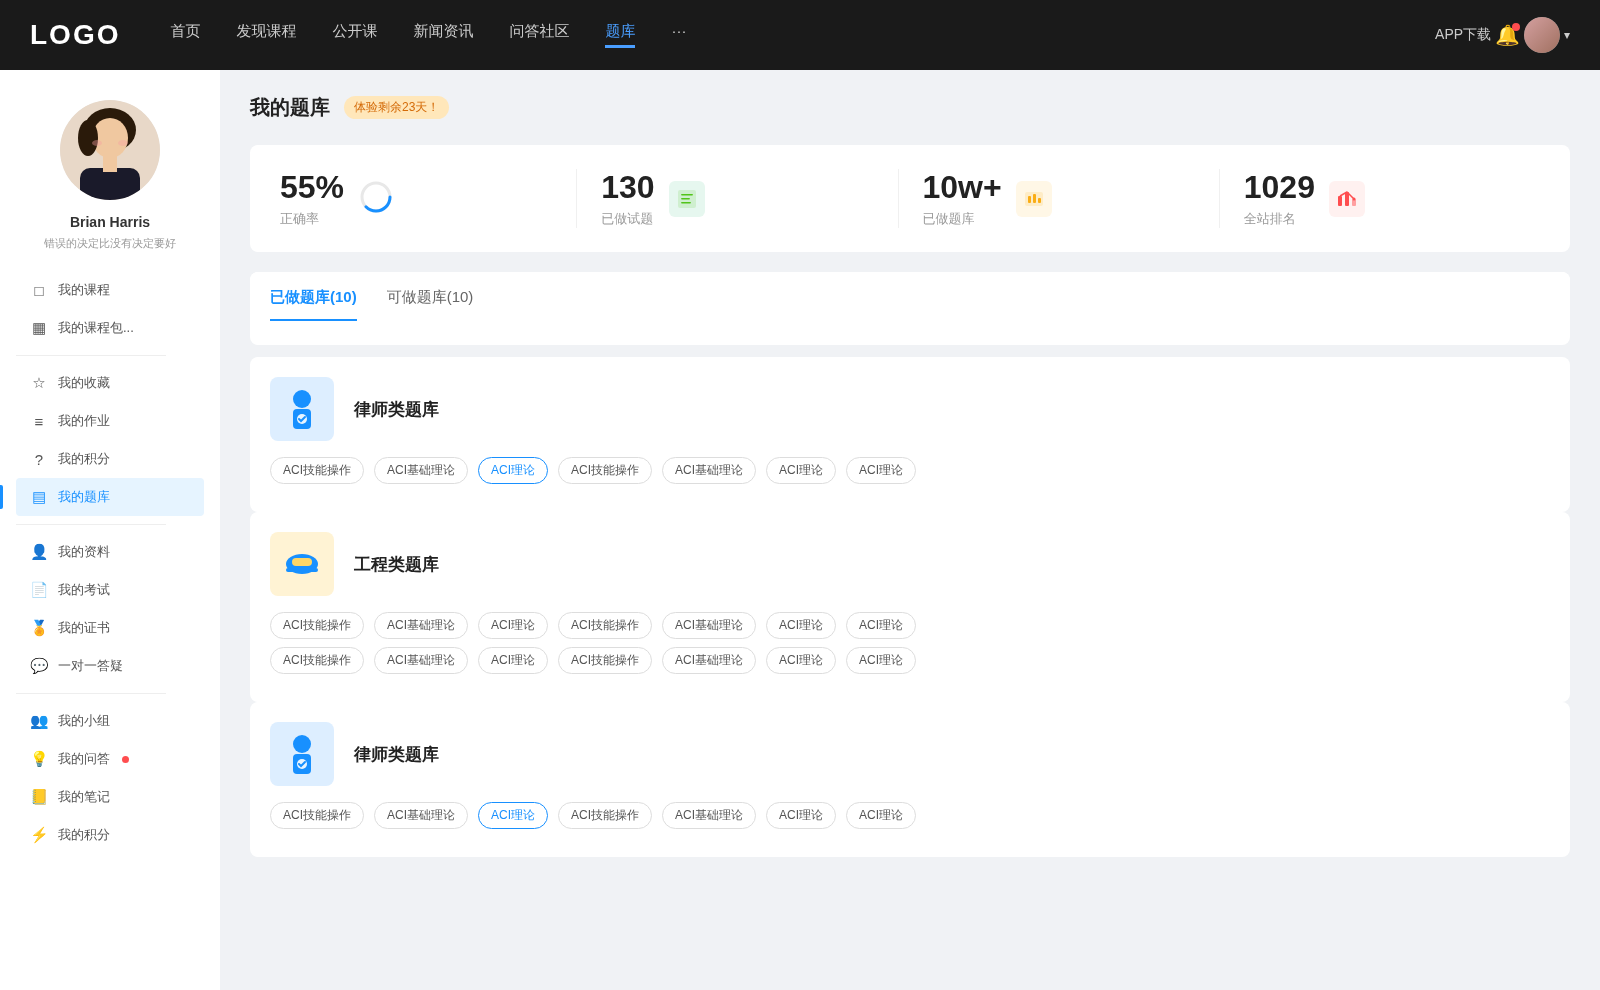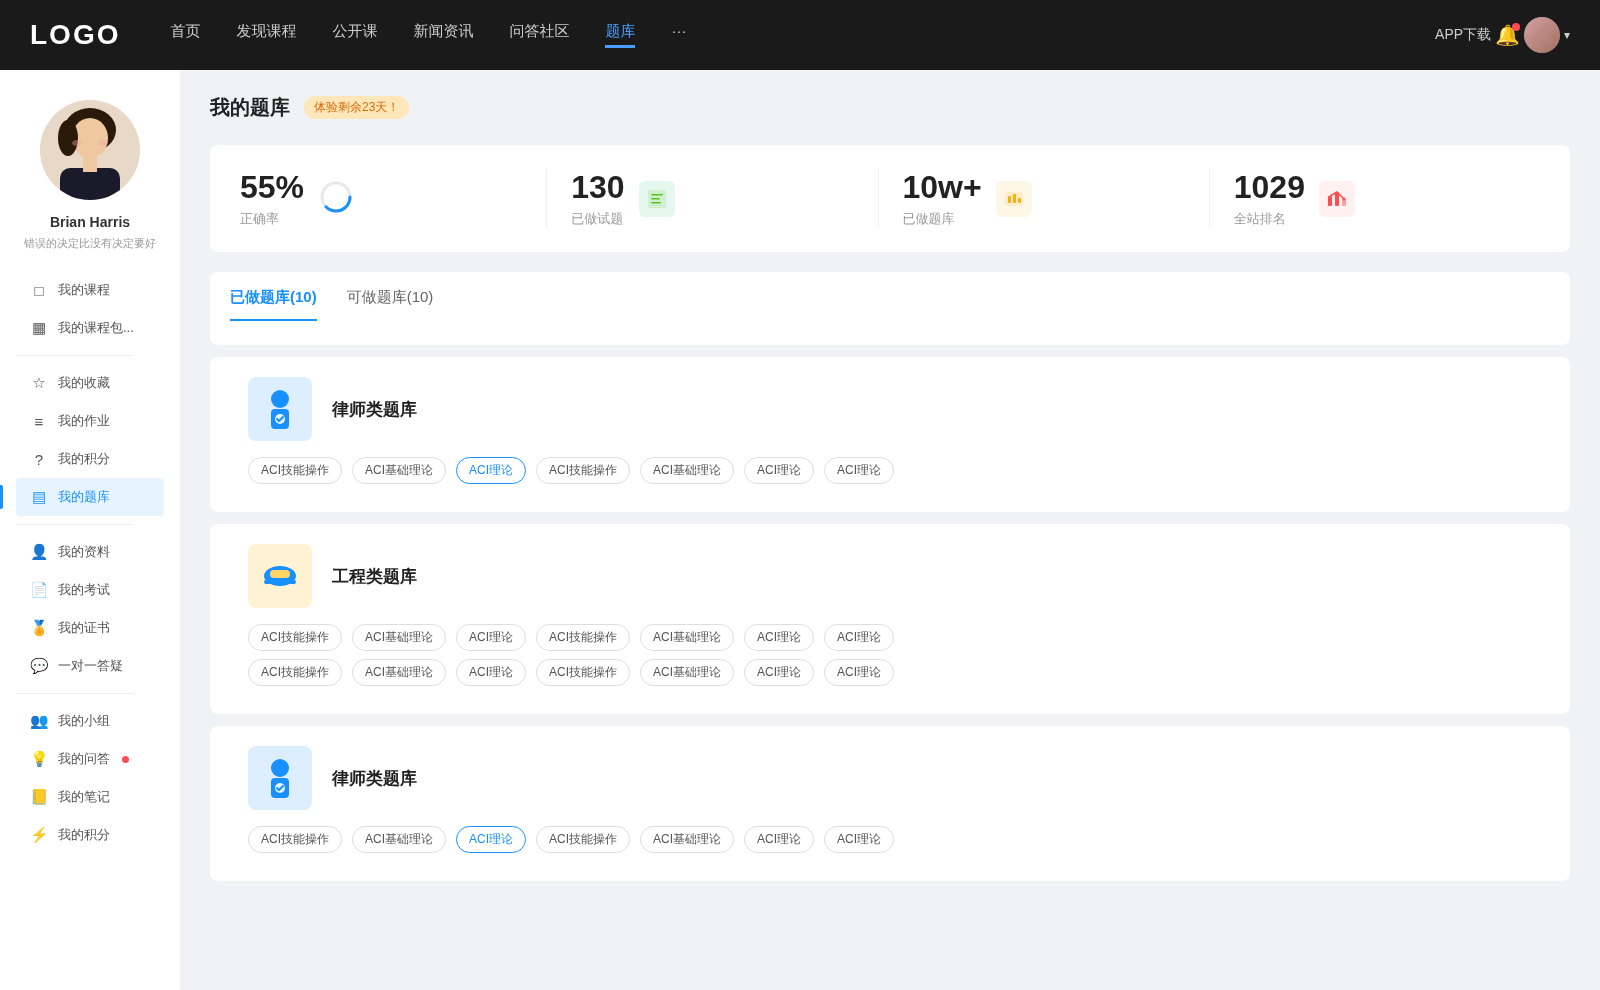--- a/index.html
+++ b/index.html
@@ -73,21 +73,21 @@
     .topnav-chevron { color: #ccc; font-size: 12px; cursor: pointer; }
 
     
     .main-layout {
       display: flex;
       min-height: calc(100vh - 70px);
     }
 
     
     .sidebar {
-      width: 180px;
+      width: 220px;
       background: #fff;
       padding: 30px 0;
       display: flex;
       flex-direction: column;
       align-items: center;
       flex-shrink: 0;
     }
     .sidebar-avatar {
       width: 100px; height: 100px;
       border-radius: 50%;
@@ -228,22 +228,21 @@
     }
     .tab-item.active {
       color: #1890ff;
       border-bottom: 2px solid #1890ff;
       font-weight: 600;
       text-align: right;
     }
     .qbank-section {
       background: #fff;
       border-radius: 8px;
-      padding: 20px 38px;
-      margin-bottom: 12px;
+      padding: 20px 20px;
     }
     .qbank-header {
       display: flex;
       align-items: center;
       gap: 20px;
       margin-bottom: 16px;
     }
     .qbank-icon {
       width: 64px; height: 64px;
       background: #e6f0ff;

